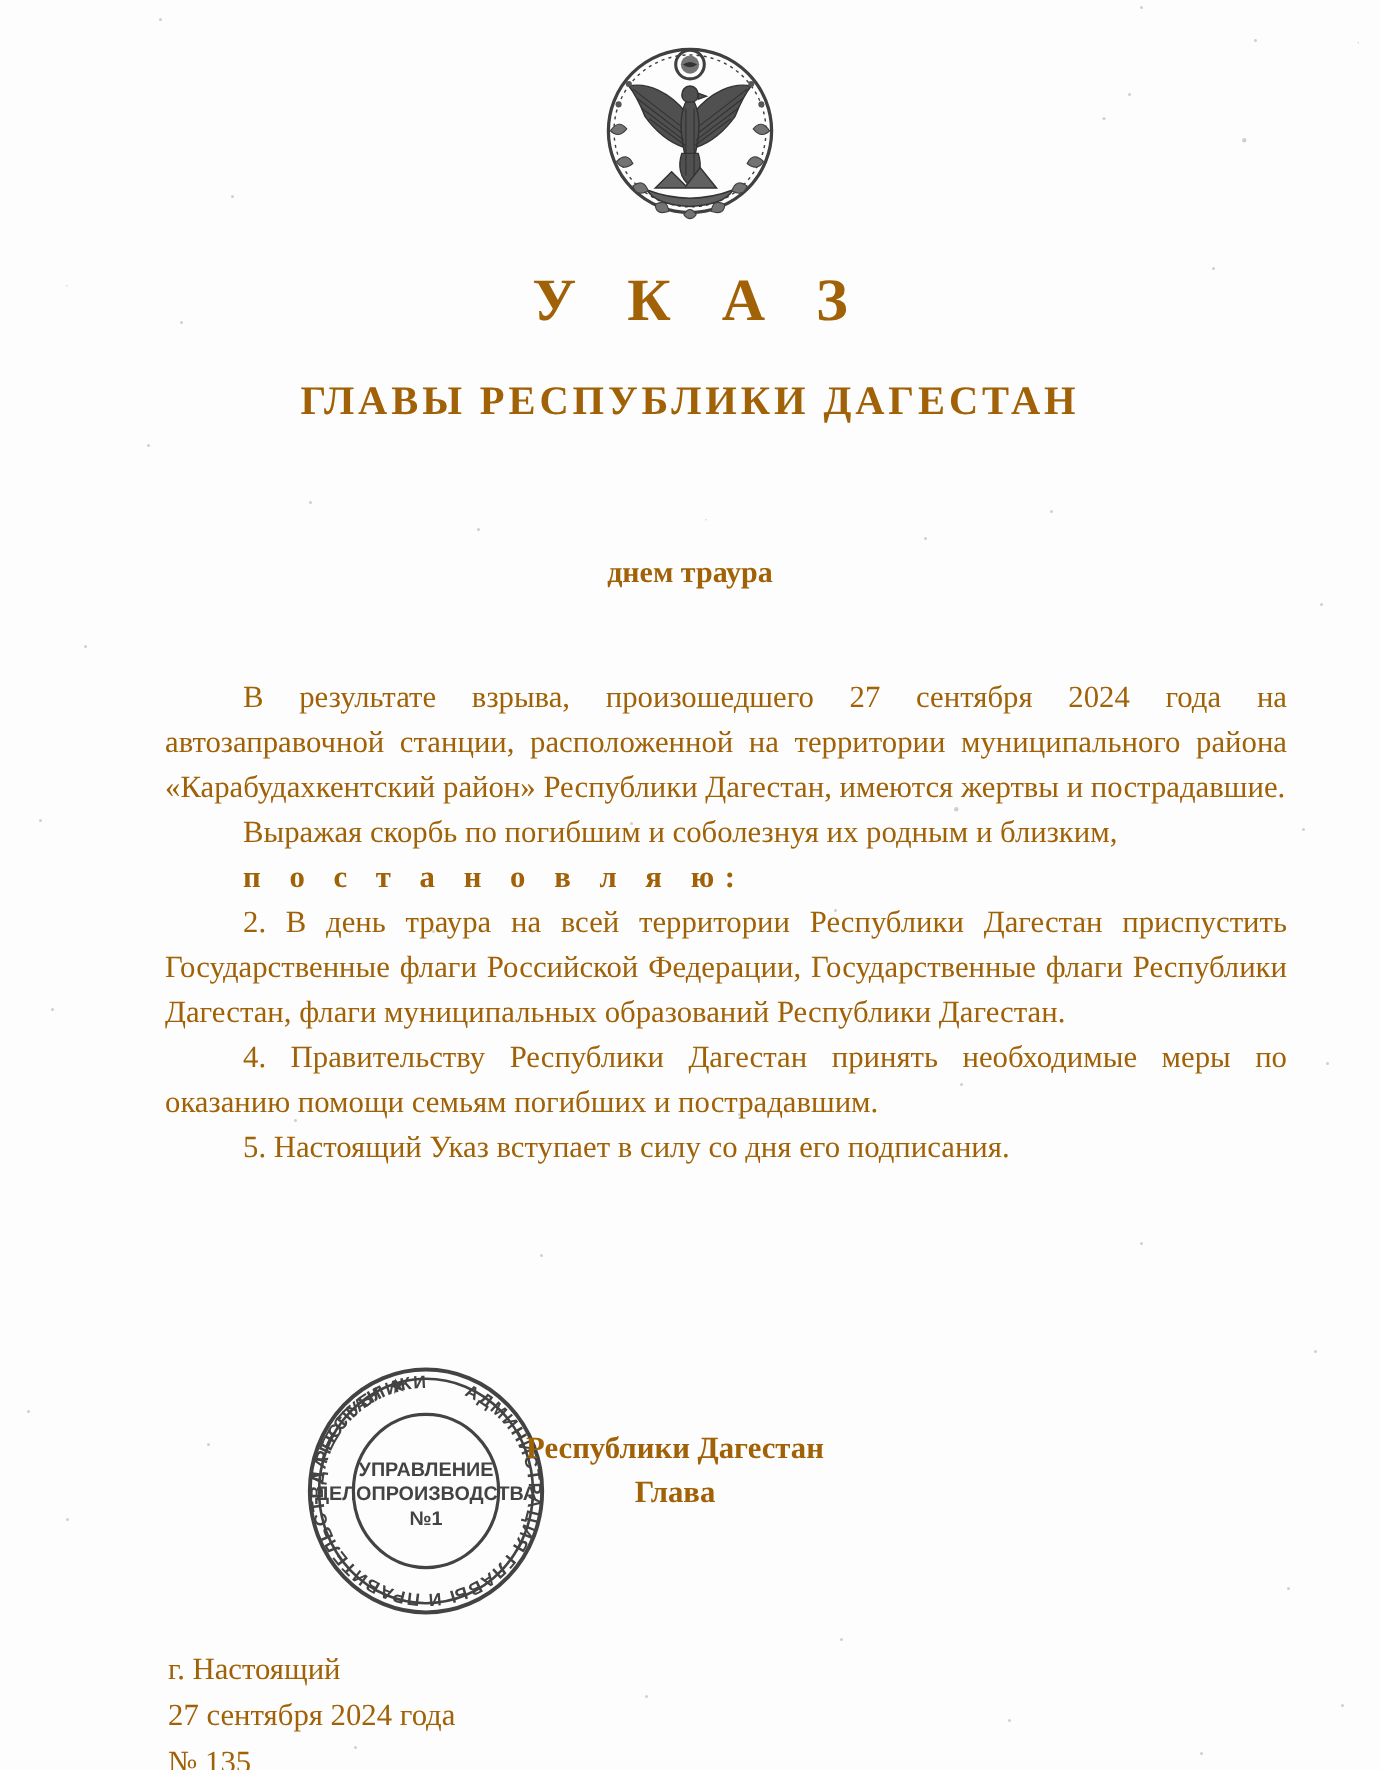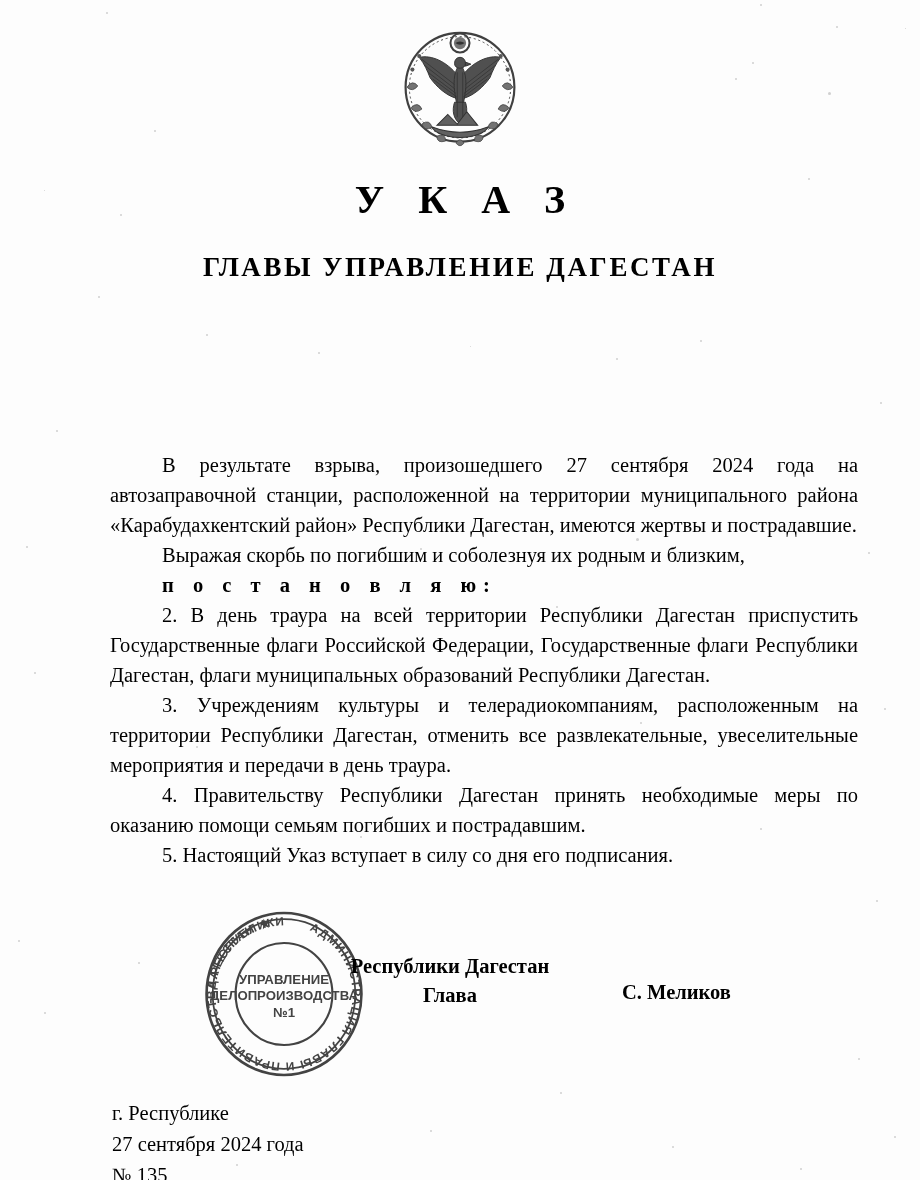--- a/index.html
+++ b/index.html
@@ -8,21 +8,21 @@
     padding: 0;
     background: #ffffff;
   }
   .page {
     position: relative;
     width: 920px;
     height: 1180px;
     background: #fdfdfd;
     overflow: hidden;
     font-family: "Liberation Serif", "DejaVu Serif", serif;
-    color: #000000;
+    color: #a16207;
   }
   
   .speckle-layer {
     position: absolute;
     inset: 0;
     pointer-events: none;
     z-index: 5;
   }
   .speckle {
     position: absolute;
@@ -209,31 +209,31 @@
       <g fill="#4f4f4f">
         <circle cx="30" cy="70" r="3"></circle>
           <circle cx="40" cy="50" r="3"></circle>
         <circle cx="170" cy="70" r="3"></circle>
           <circle cx="160" cy="50" r="3"></circle>
       </g>
     </svg>
   </div>
 
   <div class="doc-title">У К А З</div>
-  <div class="doc-subject">ГЛАВЫ УПРАВЛЕНИЕ ДАГЕСТАН</div>
+  <div class="doc-subject">ГЛАВЫ РЕСПУБЛИКИ ДАГЕСТАН</div>
 
   <div class="doc-about">
+    <div>днем траура</div>
   </div>
 
   <div class="body-block">
     <p class="last-line">В результате взрыва, произошедшего 27 сентября 2024 года на автозаправочной станции, расположенной на территории муниципального района «Карабудахкентский район» Республики Дагестан, имеются жертвы и пострадавшие.</p>
     <p>Выражая скорбь по погибшим и соболезнуя их родным и близким,</p>
     <p class="decree-word">п о с т а н о в л я ю:</p>
     <p class="last-line">2. В день траура на всей территории Республики Дагестан приспустить Государственные флаги Российской Федерации, Государственные флаги Республики Дагестан, флаги муниципальных образований Республики Дагестан.</p>
-    <p class="last-line">3. Учреждениям культуры и телерадиокомпаниям, расположенным на территории Республики Дагестан, отменить все развлекательные, увеселительные мероприятия и передачи в день траура.</p>
     <p class="last-line">4. Правительству Республики Дагестан принять необходимые меры по оказанию помощи семьям погибших и пострадавшим.</p>
     <p class="last-line">5. Настоящий Указ вступает в силу со дня его подписания.</p>
   </div>
 
   <svg class="stamp" viewBox="0 0 200 200">
     <defs>
       <path id="ring-outer-path" d="M100,100 m0,-78 a78,78 0 1,1 -0.1,0"></path>
       <path id="ring-inner-path" d="M100,100 m0,78 a78,78 0 1,1 0.1,0"></path>
     </defs>
     <g fill="none" stroke="#2a2a2a">
@@ -253,26 +253,25 @@
       <text x="100" y="126" font-size="15">№1</text>
     </g>
   </svg>
 
   <div class="sig-block">
     <div class="sig-row">
       <div class="sig-office">
         <div>Республики Дагестан</div>
         <div>Глава</div>
       </div>
-      <div class="sig-name">С. Меликов</div>
     </div>
   </div>
 
   <div class="footer-block">
-    <div>г. Республике</div>
+    <div>г. Настоящий</div>
     <div>27 сентября 2024 года</div>
     <div>№ 135</div>
   </div>
 
   <div class="speckle-layer">
       <div class="speckle" style="left: 836px; top: 26px; width: 2px; height: 2px;"></div>
       <div class="speckle" style="left: 760px; top: 4px; width: 2px; height: 2px;"></div>
       <div class="speckle" style="left: 905px; top: 28px; width: 1px; height: 1px;"></div>
       <div class="speckle" style="left: 752px; top: 62px; width: 2px; height: 2px;"></div>
       <div class="speckle" style="left: 828px; top: 92px; width: 3px; height: 3px;"></div>

